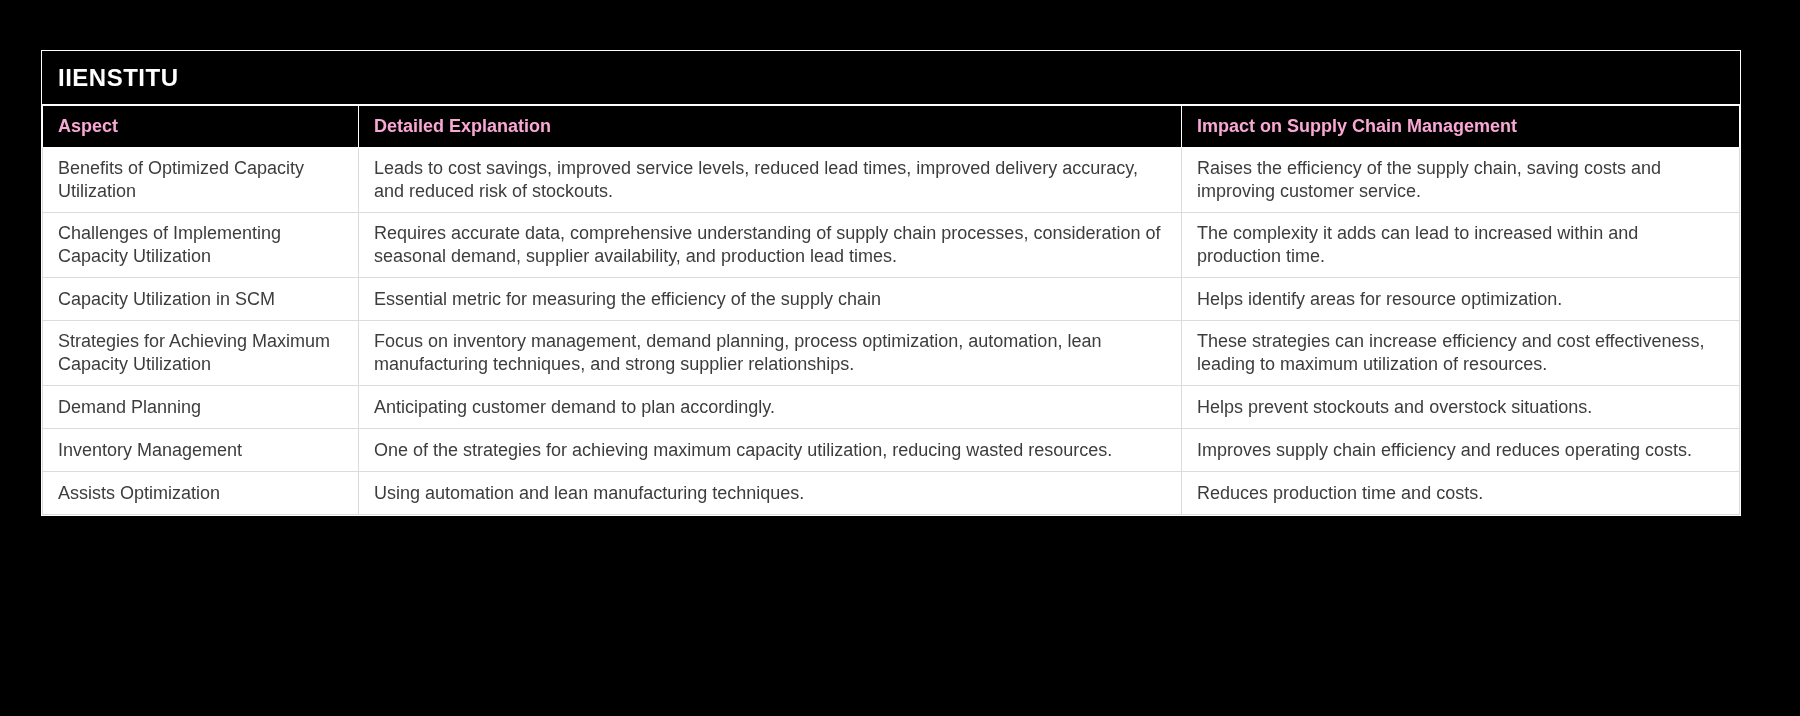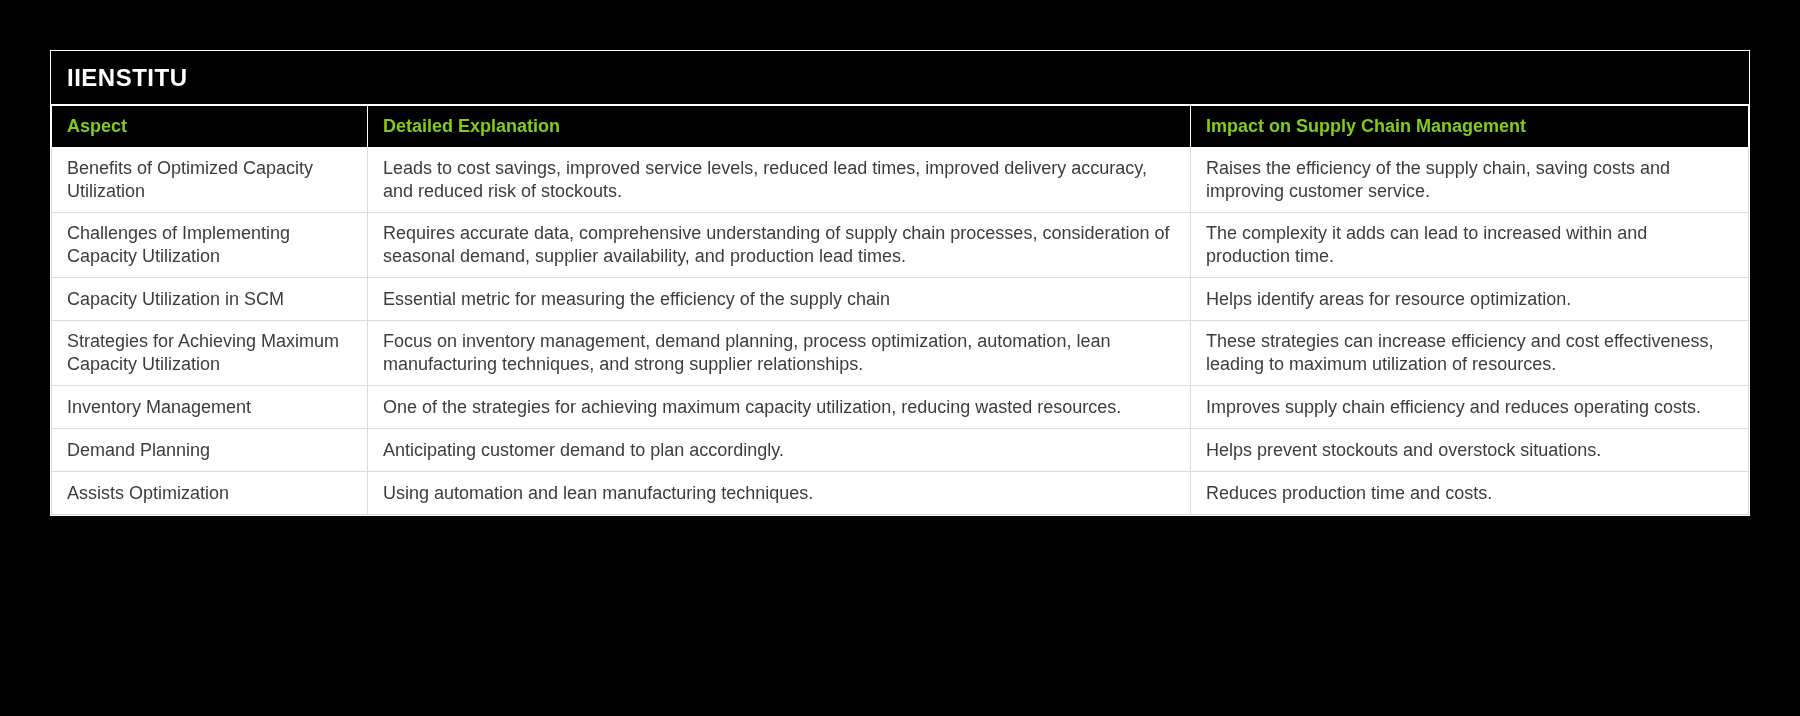--- a/index.html
+++ b/index.html
@@ -5,21 +5,21 @@
   html, body {
     margin: 0;
     padding: 0;
     background: #000000;
     width: 1800px;
     height: 716px;
     font-family: "Liberation Sans", "DejaVu Sans", sans-serif;
   }
   .table-card {
     position: absolute;
-    left: 50px;
+    left: 41px;
     top: 50px;
     width: 1698px;
     background: #ffffff;
     border: 1px solid #ffffff;
   }
   .brand-title {
     background: #000000;
     color: #ffffff;
     font-size: 24px;
     font-weight: 700;
@@ -28,21 +28,21 @@
     border-bottom: 1px solid #ffffff;
     letter-spacing: 0.5px;
   }
   table.data-table {
     width: 100%;
     border-collapse: collapse;
     table-layout: fixed;
   }
   table.data-table th {
     background: #000000;
-    color: #84cc16;
+    color: #f9a8d4;
     font-size: 18px;
     font-weight: 700;
     text-align: left;
     padding: 9px 15px;
     border: 1px solid #ffffff;
     line-height: 23px;
   }
   table.data-table td {
     background: #ffffff;
     color: #3d3d3d;
@@ -92,28 +92,28 @@
         <td>Capacity Utilization in SCM</td>
         <td>Essential metric for measuring the efficiency of the supply chain</td>
         <td>Helps identify areas for resource optimization.</td>
       </tr>
       <tr>
         <td>Strategies for Achieving Maximum Capacity Utilization</td>
         <td>Focus on inventory management, demand planning, process optimization, automation, lean manufacturing techniques, and strong supplier relationships.</td>
         <td>These strategies can increase efficiency and cost effectiveness, leading to maximum utilization of resources.</td>
       </tr>
       <tr>
+        <td>Demand Planning</td>
+        <td>Anticipating customer demand to plan accordingly.</td>
+        <td>Helps prevent stockouts and overstock situations.</td>
+      </tr>
+      <tr>
         <td>Inventory Management</td>
         <td>One of the strategies for achieving maximum capacity utilization, reducing wasted resources.</td>
         <td>Improves supply chain efficiency and reduces operating costs.</td>
-      </tr>
-      <tr>
-        <td>Demand Planning</td>
-        <td>Anticipating customer demand to plan accordingly.</td>
-        <td>Helps prevent stockouts and overstock situations.</td>
       </tr>
       <tr>
         <td>Assists Optimization</td>
         <td>Using automation and lean manufacturing techniques.</td>
         <td>Reduces production time and costs.</td>
       </tr>
     </tbody>
   </table>
 </div>
 

